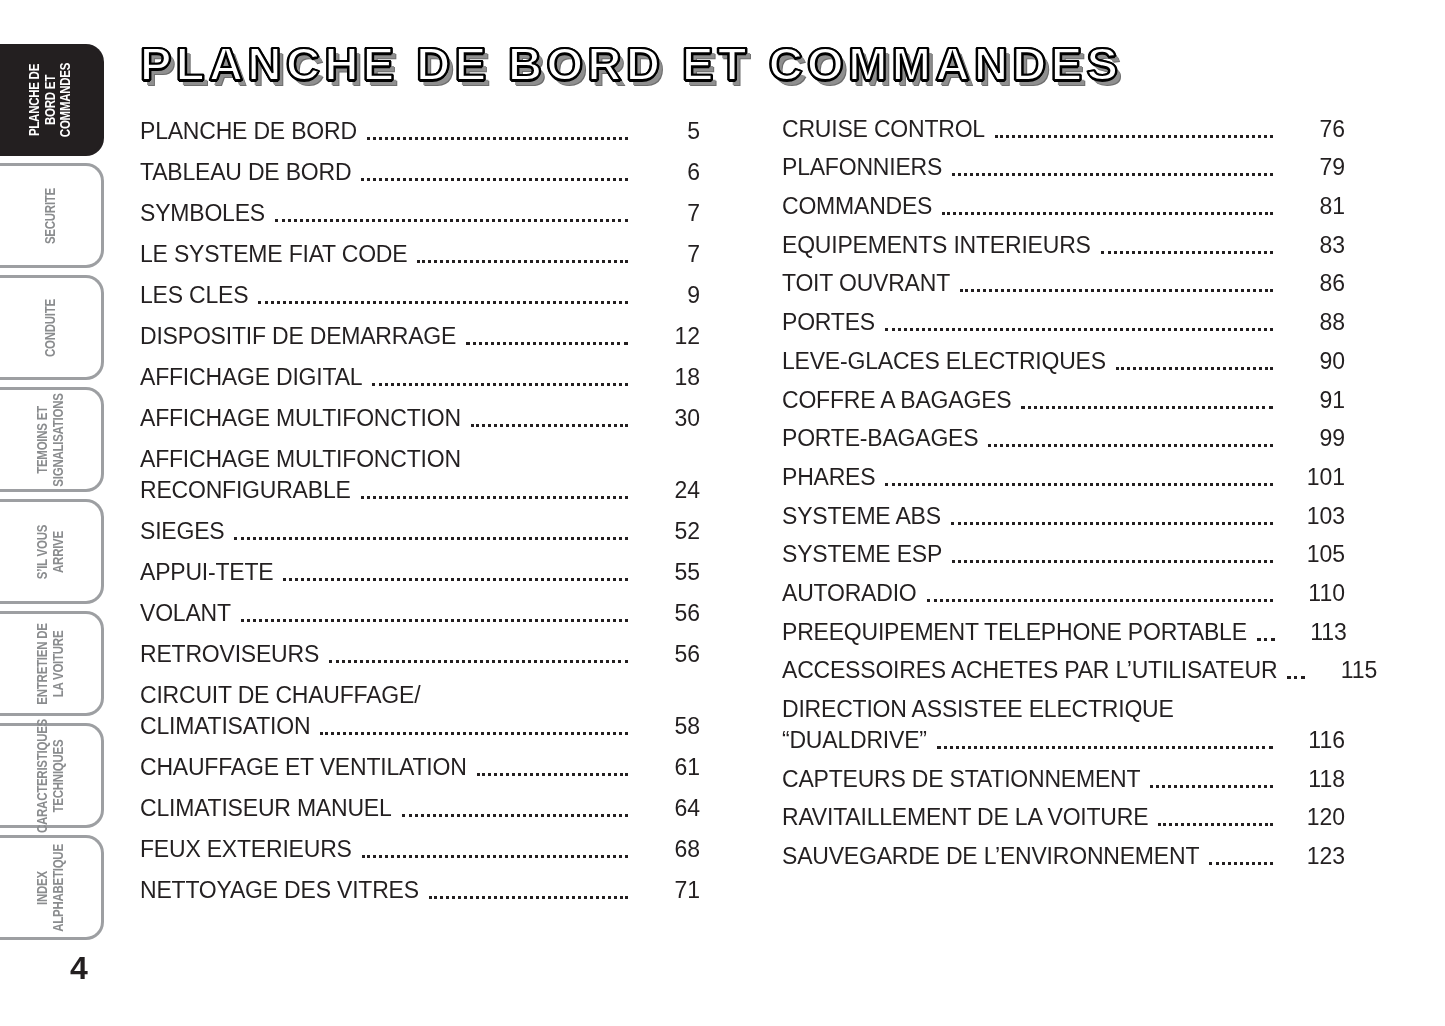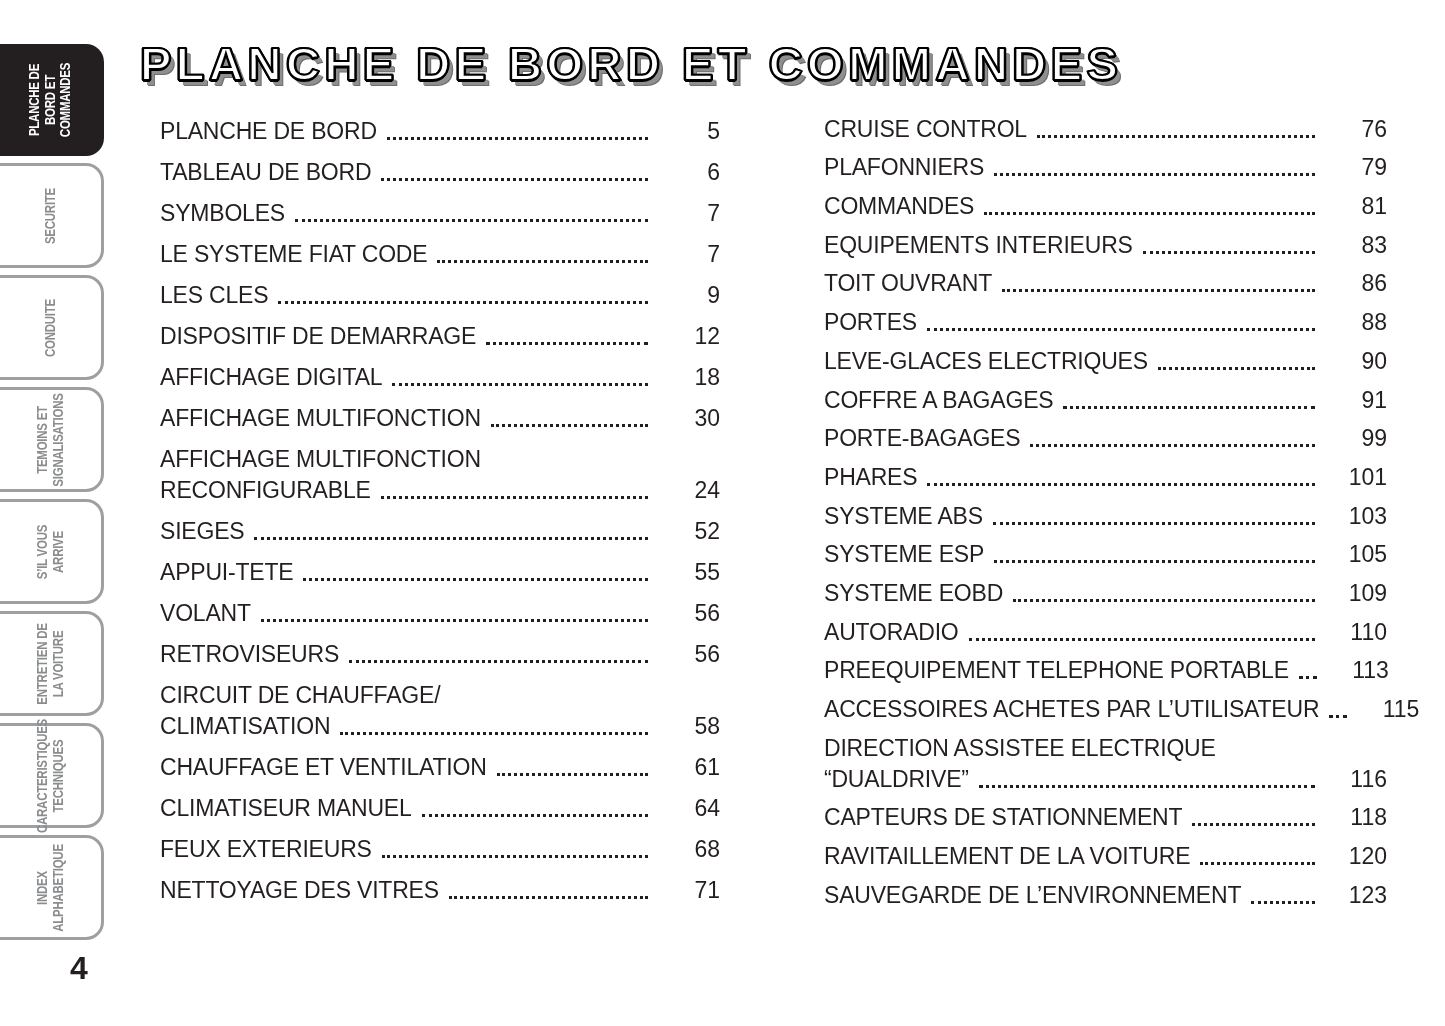--- a/index.html
+++ b/index.html
@@ -52,23 +52,23 @@
     letter-spacing:4.5px;
     white-space:nowrap;
     color:#ffffff;
     -webkit-text-stroke:2px #000000;
     text-shadow:
       1.5px 0 0 #000, -1.5px 0 0 #000, 0 1.5px 0 #000, 0 -1.5px 0 #000,
       4px 5px 0 #8f8f8f, 5px 6px 0 #6e6e6e;
   }
 
   
-  .col { position:absolute; top:104px; font-size:23px;margin-left:20px; }
+  .col { position:absolute; top:104px; font-size:23px; }
   .col-left  { left:140px; width:560px; }
-  .col-right { left:804px; width:563px; }
+  .col-right { left:782px; width:563px; }
 
   .toc-line { display:flex; align-items:flex-end; height:41px; }
   .col-right .toc-line { height:38.7px; }
   .toc-line.cont { height:31px;justify-content:center; }
 
   .lbl { white-space:nowrap; letter-spacing:-0.2px; }
   .dots {
     flex:1 1 auto;
     min-width:18px;
     border-bottom:3px dotted #231f20;
@@ -276,25 +276,20 @@
         <span class="lbl">SYSTEME ABS</span>
         <span class="dots"></span>
         <span class="pg">103</span>
       </div>
       <div class="toc-line">
         <span class="lbl">SYSTEME ESP</span>
         <span class="dots"></span>
         <span class="pg">105</span>
       </div>
       <div class="toc-line">
-        <span class="lbl">SYSTEME EOBD</span>
-        <span class="dots"></span>
-        <span class="pg">109</span>
-      </div>
-      <div class="toc-line">
         <span class="lbl">AUTORADIO</span>
         <span class="dots"></span>
         <span class="pg">110</span>
       </div>
       <div class="toc-line">
         <span class="lbl">PREEQUIPEMENT TELEPHONE PORTABLE</span>
         <span class="dots"></span>
         <span class="pg">113</span>
       </div>
       <div class="toc-line">

